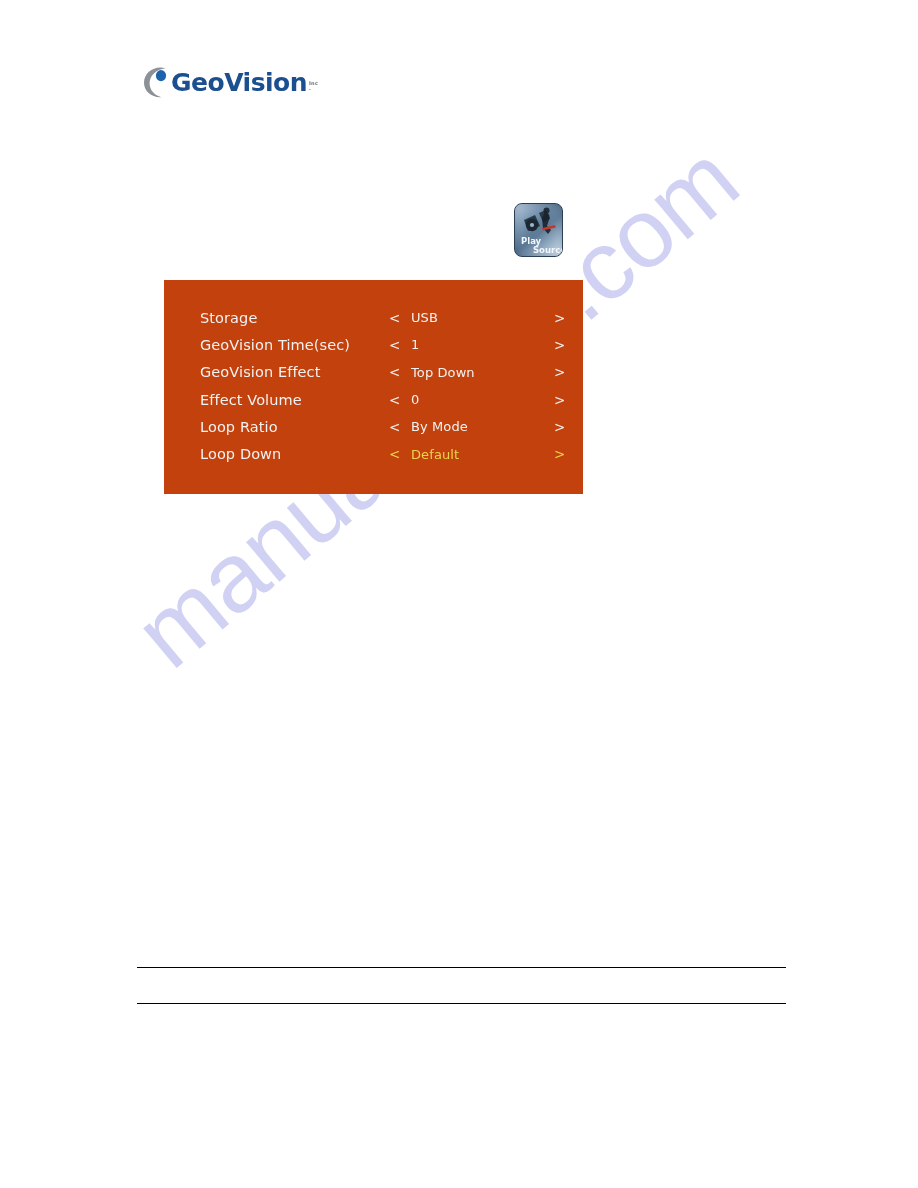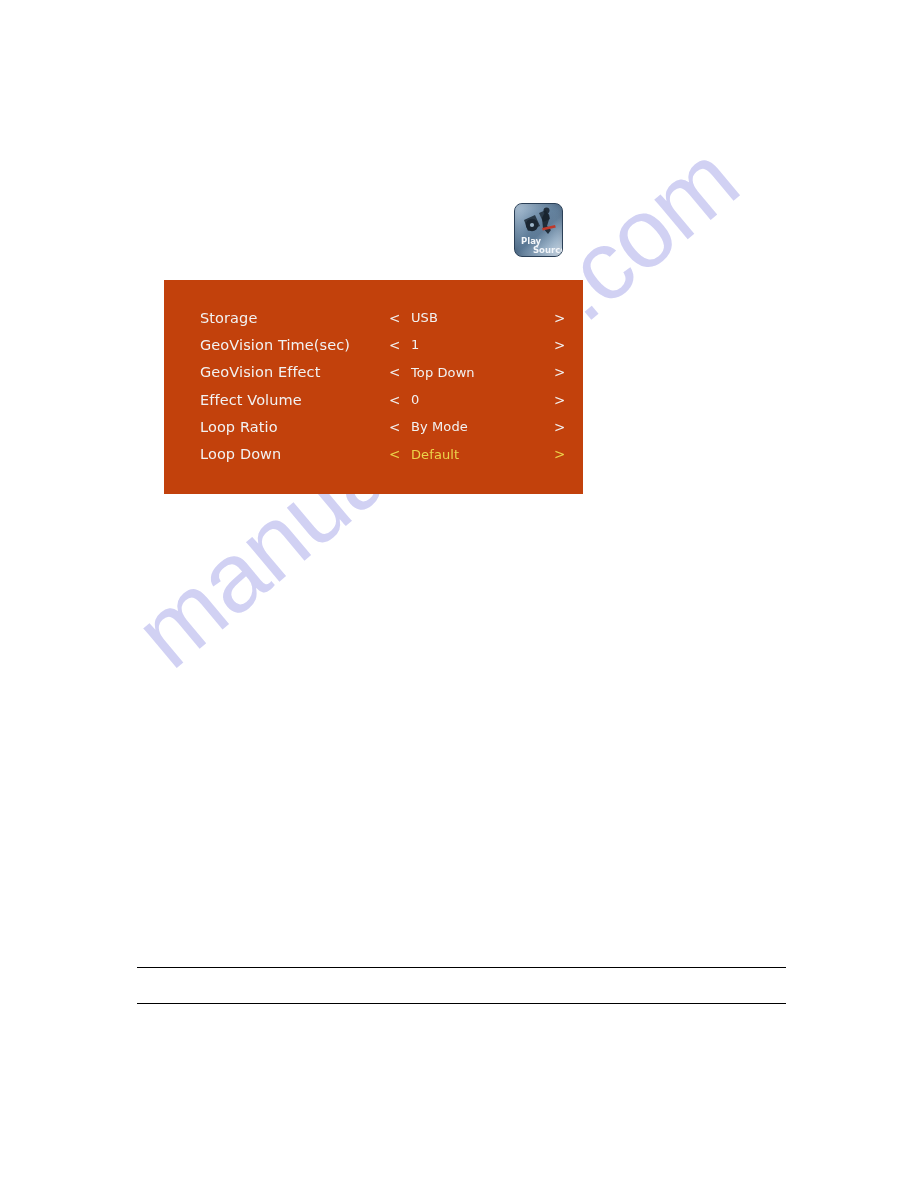--- a/index.html
+++ b/index.html
@@ -172,20 +172,34 @@
   .rule-top { top: 967px; }
   .rule-bottom { top: 1003px; }
 </style>
 </head>
 <body>
 
 <div class="page">
 
   <div class="watermark">manualshive.com</div>
 
+  <div class="logo">
+    <div class="logo-mark">
+      <svg width="32" height="36" viewBox="0 0 32 36" xmlns="http://www.w3.org/2000/svg">
+        <path d="M24.5 4.2 C13.5 1.2 3.0 8.5 3.0 18.8 C3.0 27.5 11.0 34.0 20.5 33.2
+                 C13.5 31.2 8.6 26.0 8.6 19.2 C8.6 11.6 14.8 5.6 24.5 4.2 Z" fill="#8c9097"></path>
+        <ellipse cx="20.0" cy="11.6" rx="5.1" ry="5.6" fill="#1b63ad"></ellipse>
+      </svg>
+    </div>
+    <div class="logo-word">GeoVision</div>
+    <div class="logo-inc">
+      <span>Inc</span>
+      <span>.</span>
+    </div>
+  </div>
 
   <div class="play-source-icon">
     <svg width="47" height="52" viewBox="0 0 47 52" xmlns="http://www.w3.org/2000/svg">
       <defs>
         <linearGradient id="gshine" x1="0" y1="0" x2="1" y2="1">
           <stop offset="0%" stop-color="#cfe0ee" stop-opacity=".55"></stop>
           <stop offset="45%" stop-color="#7c9ab6" stop-opacity=".2"></stop>
           <stop offset="100%" stop-color="#e6eef6" stop-opacity=".6"></stop>
         </linearGradient>
       </defs>

